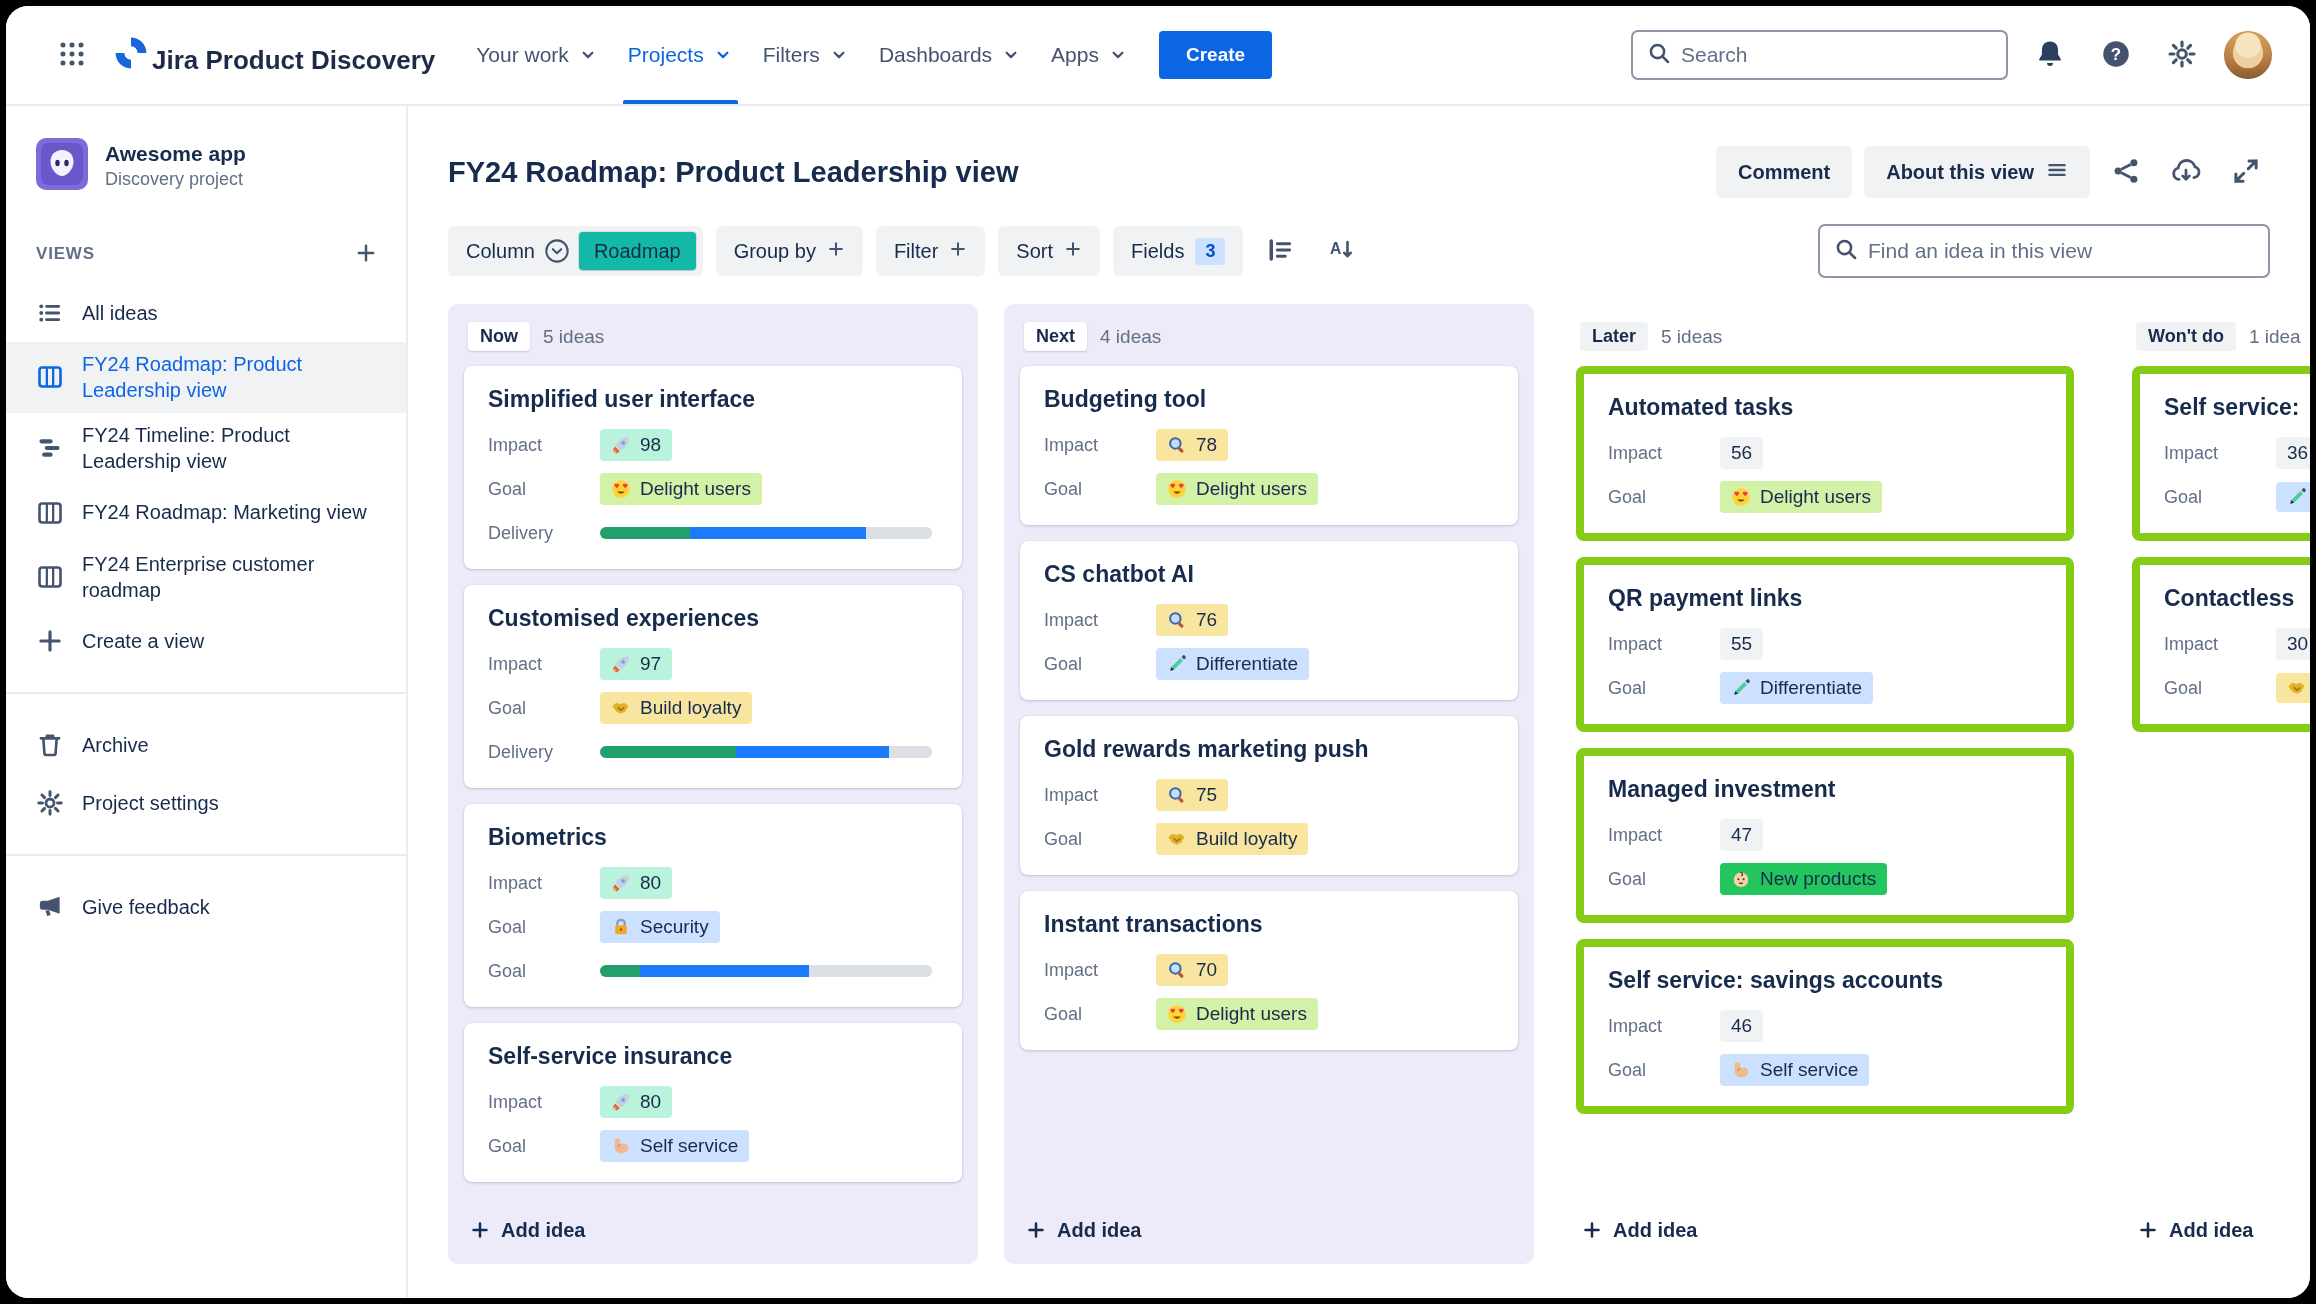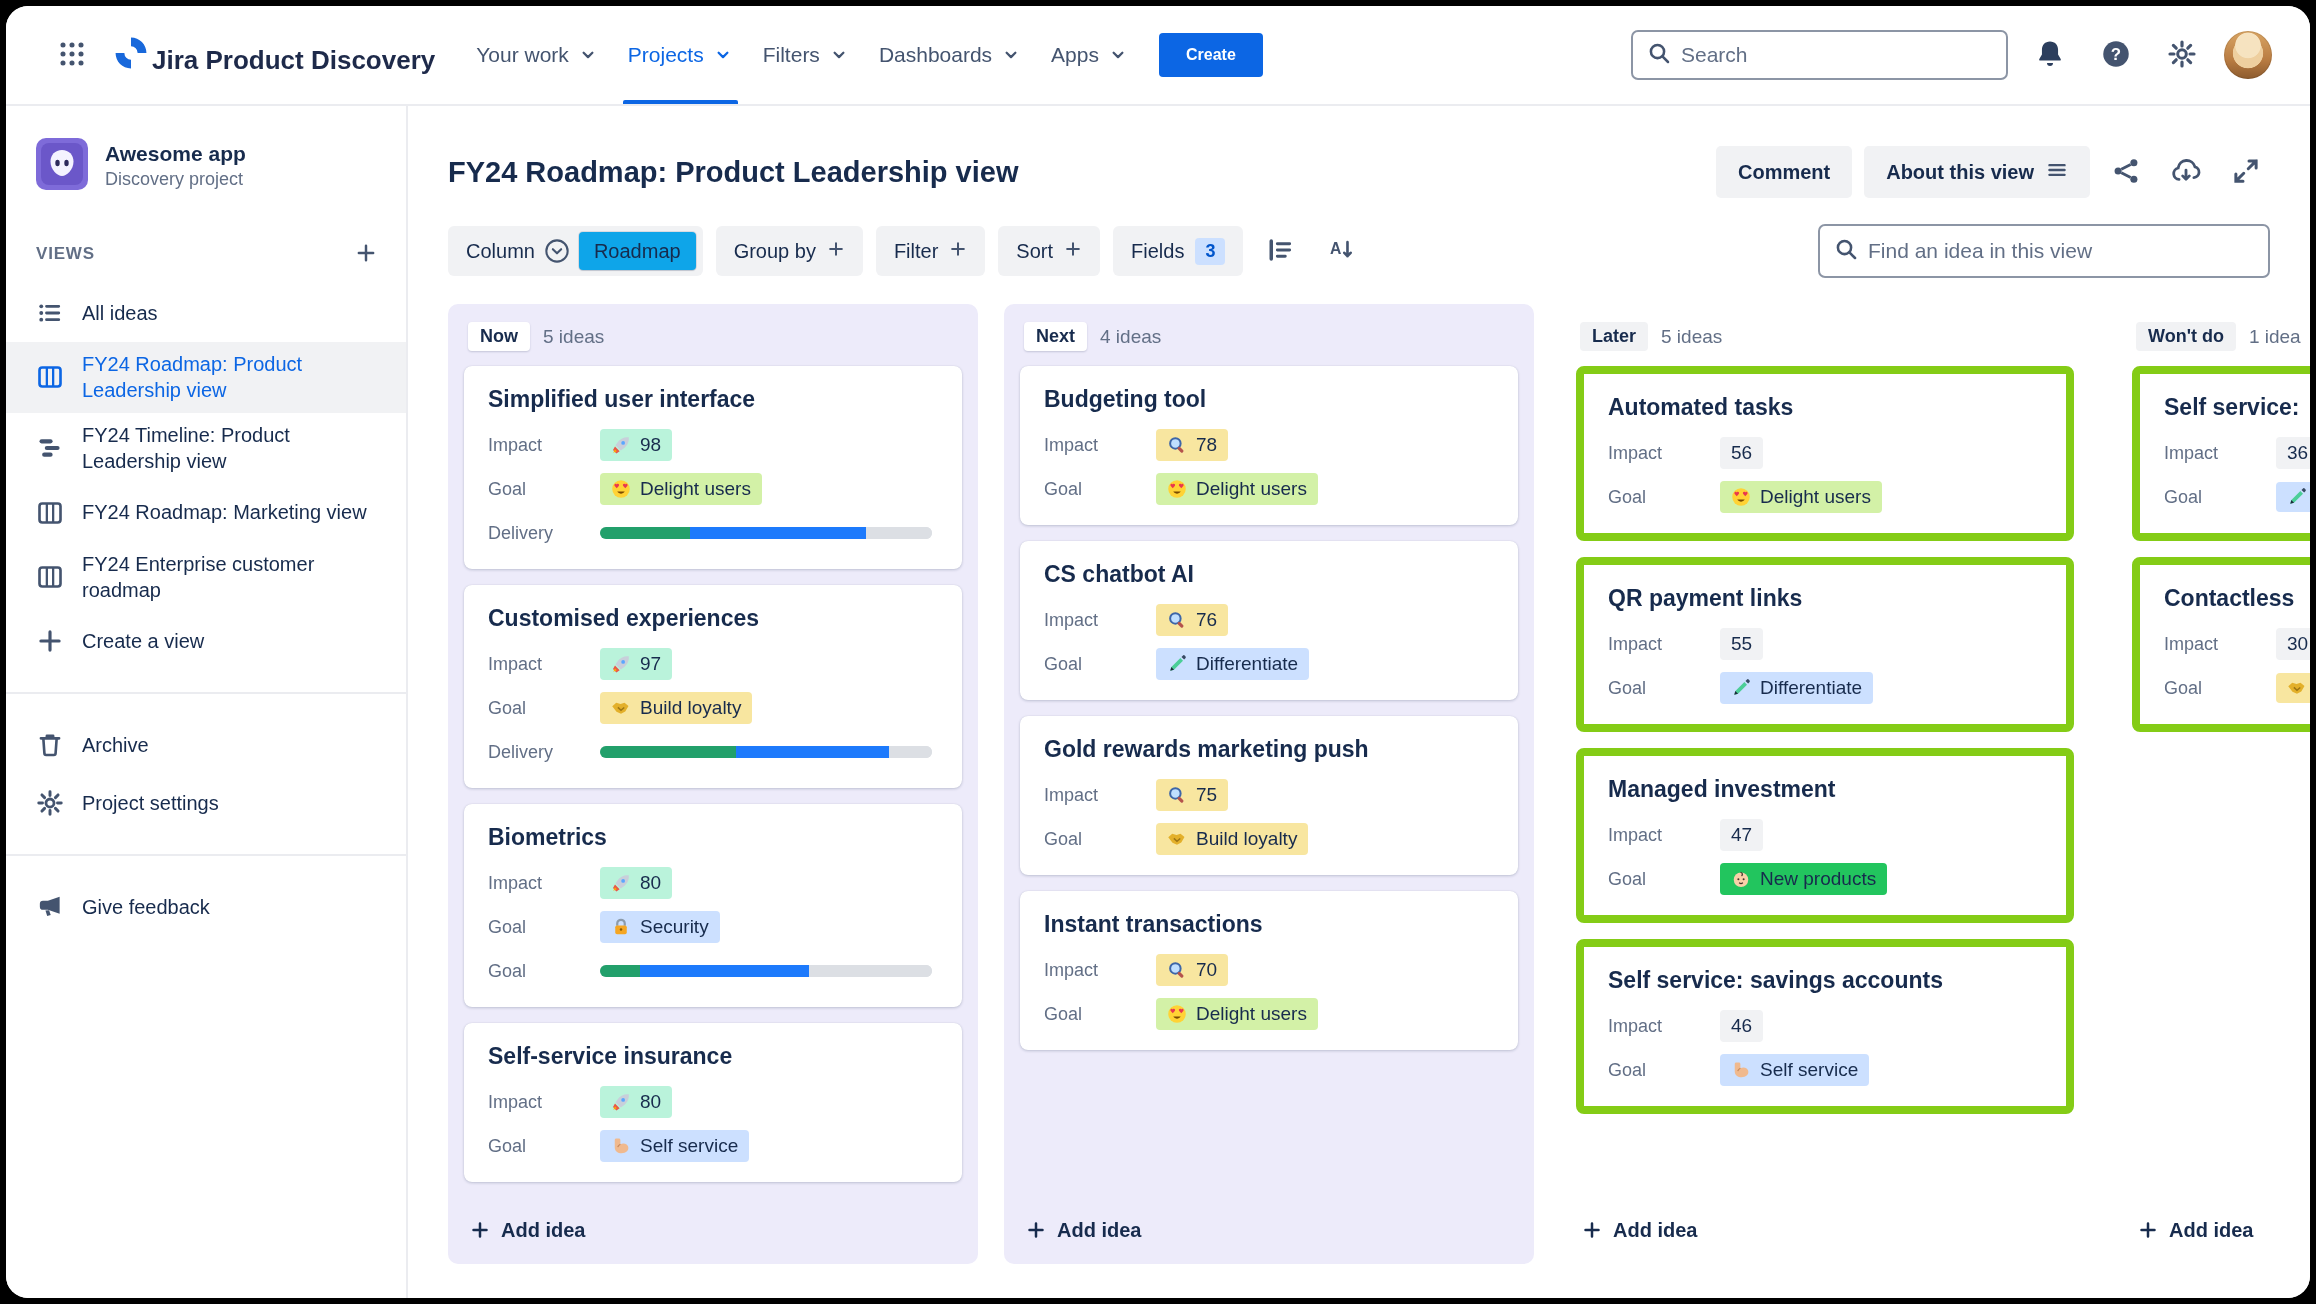--- a/index.html
+++ b/index.html
@@ -12,21 +12,21 @@
   .nav-left { display:flex; align-items:center; height:100%; }
   .icon-btn { background:none; border:none; display:inline-flex; align-items:center; justify-content:center; width:48px; height:48px; border-radius:6px; cursor:pointer; flex:0 0 auto; }
   .brand { display:flex; align-items:flex-end; gap:2px; margin:0 26px 0 16px; }
   .brand-title { font-size:26px; font-weight:700; color:#1E2A4A; white-space:nowrap; }
   .nav-menu { display:flex; align-items:stretch; height:100%; }
   .nav-item { position:relative; display:flex; align-items:center; gap:9px; padding:0 15px; font-size:21px; font-weight:500; color:#44546F; background:none; border:none; cursor:pointer; font-family:inherit; }
   .chev { display:inline-flex; color:#44546F; }
   .nav-item.active { color:#0C66E4; }
   .nav-item.active .chev { color:#0C66E4; }
   .nav-item.active::after { content:""; position:absolute; left:10px; right:10px; bottom:0; height:4px; background:#0C66E4; border-radius:2px 2px 0 0; }
-  .create-btn { margin-left:16px; background:#0C66E4; color:#fff; border:none; border-radius:4px; font-size:16px; font-weight:600; padding:13px 27px; cursor:pointer; font-family:inherit; }
+  .create-btn { margin-left:16px; background:#0C66E4; color:#fff; border:none; border-radius:4px; font-size:19px; font-weight:600; padding:13px 27px; cursor:pointer; font-family:inherit; }
   .nav-right { display:flex; align-items:center; gap:18px; }
   .search-box { display:flex; align-items:center; gap:10px; width:377px; height:50px; border:2px solid #8C95A5; border-radius:7px; padding:0 14px; background:#fff; }
   .search-box input, .find-box input { border:none; outline:none; font-size:21px; color:#44546F; width:100%; font-family:inherit; background:transparent; }
   .search-box input::placeholder, .find-box input::placeholder { color:#626F86; }
   .avatar { width:48px; height:48px; border-radius:50%; border:none; cursor:pointer; flex:0 0 auto;
     background: radial-gradient(circle at 50% 30%, #F6E3C0 0 30%, transparent 32%),
                 radial-gradient(circle at 50% 46%, #EECF9F 0 42%, transparent 44%),
                 linear-gradient(180deg,#D9A564 0%,#B97C42 60%,#8C5B2E 100%);
     box-shadow: inset 0 0 0 1px rgba(0,0,0,.10); }
 
@@ -47,21 +47,21 @@
   .content { flex:1; min-width:0; display:flex; flex-direction:column; background:#fff; }
   .view-header { margin:40px 40px 0; display:flex; align-items:center; justify-content:space-between; }
   .page-title { font-size:29px; font-weight:700; color:#172B4D; }
   .header-actions { display:flex; align-items:center; gap:12px; }
   .btn-subtle { display:inline-flex; align-items:center; gap:12px; background:#F1F2F4; border:none; border-radius:5px; height:52px; padding:0 22px; font-size:20px; font-weight:600; color:#172B4D; cursor:pointer; font-family:inherit; }
 
   
   .toolbar { margin:26px 40px 0; display:flex; align-items:center; gap:13px; }
   .chip { display:inline-flex; align-items:center; gap:11px; background:#F1F2F4; border:none; border-radius:6px; height:50px; padding:0 18px; font-size:20px; font-weight:500; color:#172B4D; cursor:pointer; font-family:inherit; }
   .column-chip { padding:0 7px 0 18px; gap:9px; }
-  .inner-chip { background:#0ea5e9; border-radius:4px; height:38px; display:inline-flex; align-items:center; padding:8px 15px; box-shadow:0 0 0 1px rgba(9,30,66,.10), 0 1px 1px rgba(9,30,66,.12); }
+  .inner-chip { background:#14b8a6; border-radius:4px; height:38px; display:inline-flex; align-items:center; padding:8px 15px; box-shadow:0 0 0 1px rgba(9,30,66,.10), 0 1px 1px rgba(9,30,66,.12); }
   .count-badge { background:#CCE0FF; color:#0055CC; font-size:18px; font-weight:700; border-radius:4px; padding:3px 10px; }
   .spacer { flex:1; }
   .find-box { display:flex; align-items:center; gap:10px; width:452px; height:54px; border:2px solid #8C95A5; border-radius:7px; padding:0 14px; background:#fff; }
 
   
   .board { flex:1; min-height:0; margin:26px 0 34px 40px; display:flex; gap:26px; overflow:hidden; }
   .col { width:530px; flex:0 0 530px; border-radius:10px; display:flex; flex-direction:column; min-height:0; }
   .col.tinted { background:#EDEBFA; }
   .col-head { flex:0 0 auto; display:flex; align-items:center; gap:13px; padding:18px 20px 13px; }
   .status-chip { font-size:18px; font-weight:600; color:#172B4D; background:#fff; border-radius:4px; padding:4px 12px; box-shadow:0 1px 2px rgba(9,30,66,.18); white-space:nowrap; }

